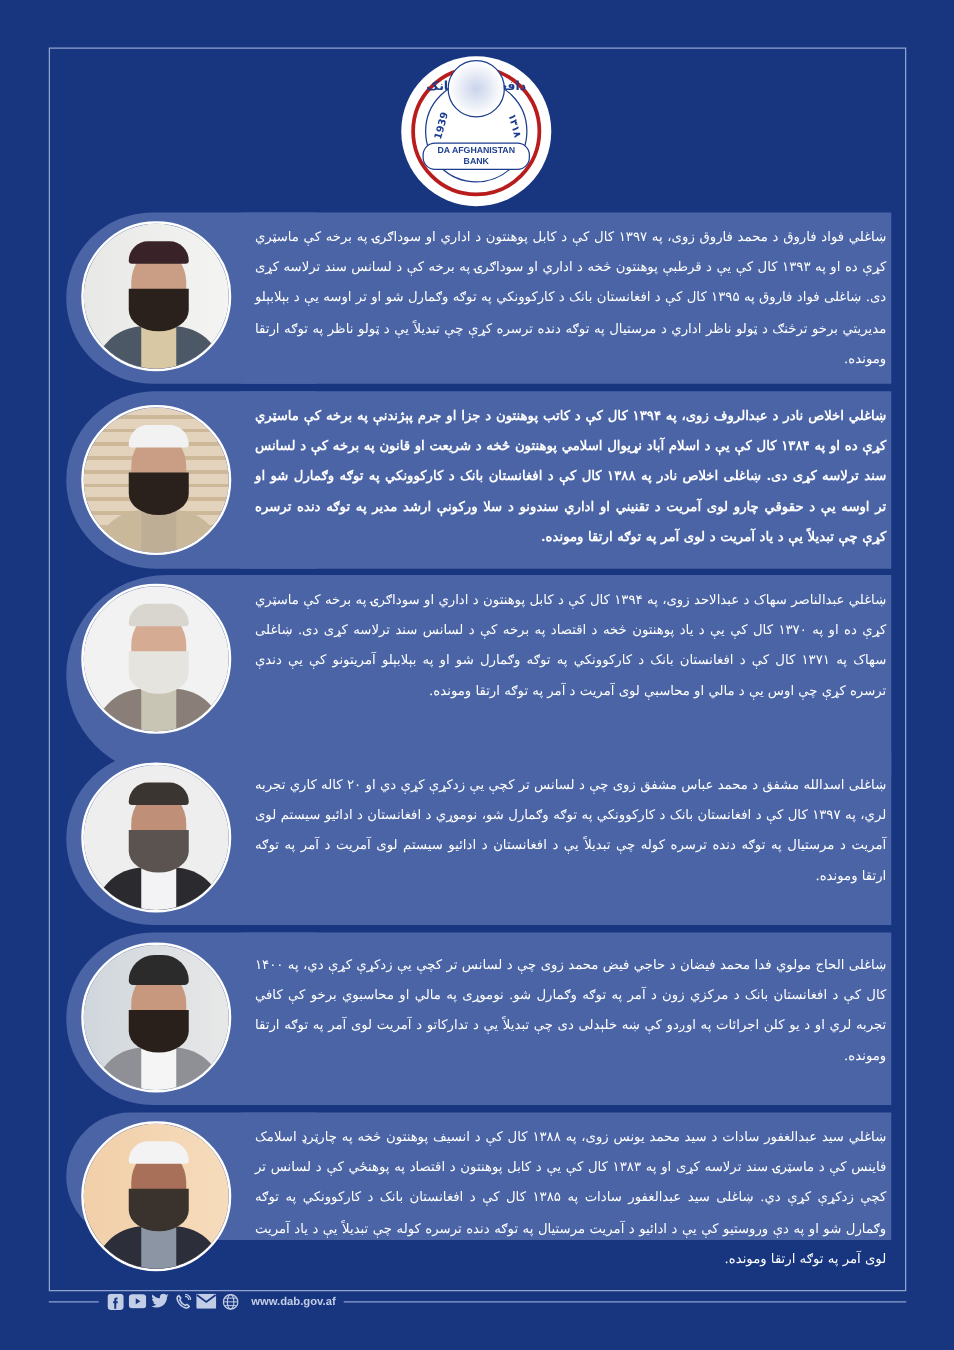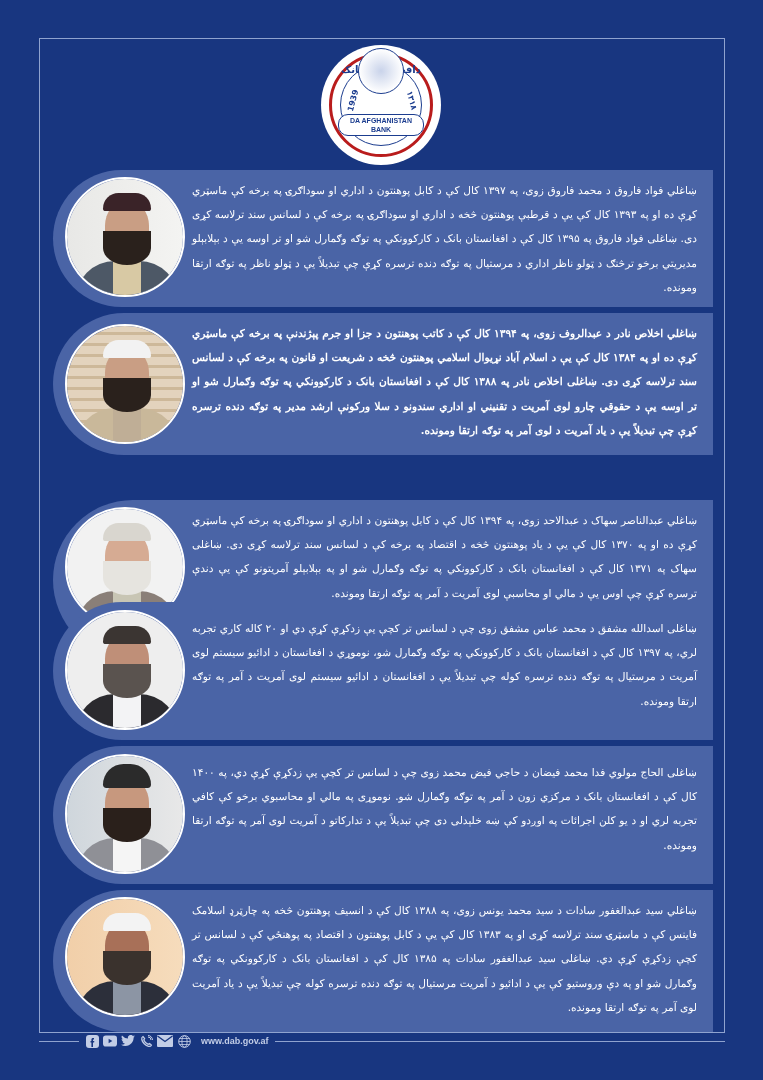--- a/index.html
+++ b/index.html
@@ -21,21 +21,21 @@
   .card-text-bg { position: absolute; right: 0; top: 0; bottom: 0; left: 140px; background: #4a64a6; }
   .card-pill { position: absolute; left: 0; top: 0; bottom: 0; width: 200px; background: #4a64a6; border-radius: 80px 0 0 80px; }
   .photo { position: absolute; left: 12px; width: 120px; height: 120px; border-radius: 50%; border: 2px solid #ffffff; overflow: hidden; }
   .photo .bgp { position: absolute; inset: 0; }
   .photo .head { position: absolute; left: 38px; top: 22px; width: 44px; height: 54px; border-radius: 46% 46% 42% 42%; background: #c99e84; }
   .photo .beard { position: absolute; left: 36px; top: 52px; width: 48px; height: 34px; border-radius: 0 0 50% 50%; background: #2a211c; }
   .photo .cap { position: absolute; left: 36px; top: 14px; width: 48px; height: 18px; border-radius: 24px 24px 4px 4px; }
   .photo .body { position: absolute; left: 8px; top: 82px; width: 104px; height: 50px; border-radius: 40px 40px 0 0; }
   .photo .shirt { position: absolute; left: 46px; top: 80px; width: 28px; height: 40px; }
 
-  .bio { position: absolute; right: 16px; top: 8px; width: 505px; direction: rtl; text-align: justify; text-align-last: right; color: #ffffff; font-family: "DejaVu Serif", serif; font-size: 10.6px; line-height: 24.2px; }
+  .bio { position: absolute; right: 4px; top: 8px; width: 505px; direction: rtl; text-align: justify; text-align-last: right; color: #ffffff; font-family: "DejaVu Serif", serif; font-size: 10.6px; line-height: 24.2px; }
 
   .footer { position: absolute; left: 39px; top: 1029px; width: 686px; height: 24px; display: flex; align-items: center; }
   .fline { height: 1px; background: #8fa3cf; }
   .ficons { display: flex; align-items: center; gap: 4px; padding: 0 6px; }
   .ficon { width: 14px; height: 14px; display: flex; align-items: center; justify-content: center; }
   .furl { color: #c2cde6; font-size: 9px; font-family: "Liberation Sans", sans-serif; font-weight: bold; padding: 0 6px 0 4px; }
 </style>
 </head>
 <body>
 
@@ -76,21 +76,21 @@
     <div class="bgp" style="background:repeating-linear-gradient(0deg,#e3d3bd 0 8px,#cdb899 8px 11px);"></div>
     <div class="body" style="background:#c9b89a;"></div>
     <div class="shirt" style="background:#bfae96;"></div>
     <div class="head"></div>
     <div class="beard"></div>
     <div class="cap" style="background:#f2f2f2;"></div>
   </div>
   <div class="bio">ښاغلي اخلاص نادر د عبدالروف زوی، په ۱۳۹۴ کال کې د کاتب پوهنتون د جزا او جرم پېژندنې په برخه کې ماسټري کړې ده او په ۱۳۸۴ کال کې يې د اسلام آباد نړيوال اسلامي پوهنتون څخه د شريعت او قانون په برخه کې د لسانس سند ترلاسه کړی دی. ښاغلی اخلاص نادر په ۱۳۸۸ کال کې د افغانستان بانک د کارکوونکي په توګه وګمارل شو او تر اوسه يې د حقوقي چارو لوی آمريت د تقنيني او اداري سندونو د سلا ورکونې ارشد مدير په توګه دنده ترسره کړې چې تبدیلاً يې د ياد آمريت د لوی آمر په توګه ارتقا ومونده.</div>
 </div>
 
-<div class="card" style="top:460px;height:160px;margin-top:40px;">
+<div class="card" style="top:460px;height:160px;">
   <div class="card-pill"></div>
   <div class="card-text-bg"></div>
   <div class="photo" style="top:7px;">
     <div class="bgp" style="background:#f2f2f2;"></div>
     <div class="body" style="background:#8a7f78;"></div>
     <div class="shirt" style="background:#c8c5b4;"></div>
     <div class="head" style="background:#d6ab93;"></div>
     <div class="beard" style="background:#e6e4df;"></div>
     <div class="cap" style="background:#d9d6cf;"></div>
   </div>
@@ -118,21 +118,21 @@
     <div class="bgp" style="background:linear-gradient(90deg,#cfd6dc,#e8e8e8);"></div>
     <div class="body" style="background:#8f9096;"></div>
     <div class="shirt" style="background:#f5f5f5;"></div>
     <div class="head" style="background:#c7987e;"></div>
     <div class="beard" style="background:#2a201b;"></div>
     <div class="cap" style="background:#2b2b2b;height:24px;top:8px;"></div>
   </div>
   <div class="bio" style="top:14px;">ښاغلی الحاج مولوي فدا محمد فيضان د حاجي فيض محمد زوی چې د لسانس تر کچې يې زدکړې کړې دي، په ۱۴۰۰ کال کې د افغانستان بانک د مرکزي زون د آمر په توګه وګمارل شو. نوموړی په مالي او محاسبوي برخو کې کافي تجربه لري او د يو کلن اجرائات په اوږدو کې ښه خلېدلی دی چې تبدیلاً يې د تدارکاتو د آمريت لوی آمر په توګه ارتقا ومونده.</div>
 </div>
 
-<div class="card" style="top:890px;height:142px;">
+<div class="card" style="top:890px;height:102px;">
   <div class="card-pill"></div>
   <div class="card-text-bg"></div>
   <div class="photo" style="top:7px;">
     <div class="bgp" style="background:linear-gradient(90deg,#f1cfa9,#f6dcbc);"></div>
     <div class="body" style="background:#2c2f3a;"></div>
     <div class="shirt" style="background:#8c95a4;"></div>
     <div class="head" style="background:#a87058;"></div>
     <div class="beard" style="background:#3a322d;"></div>
     <div class="cap" style="background:#f3f3f3;"></div>
   </div>

